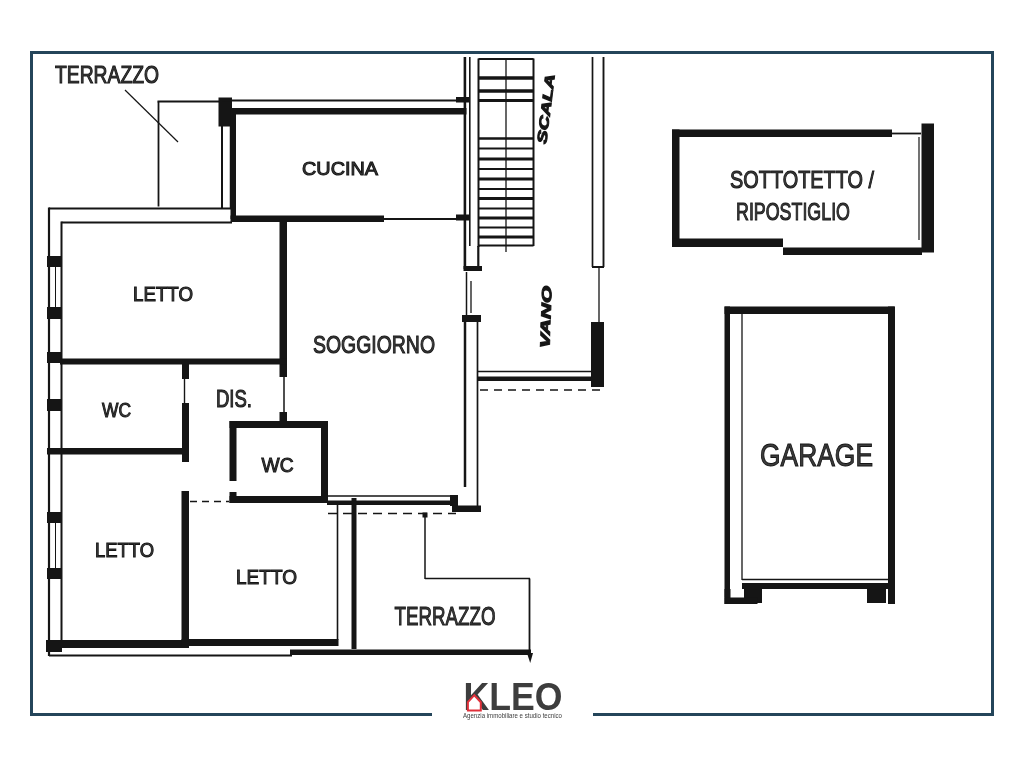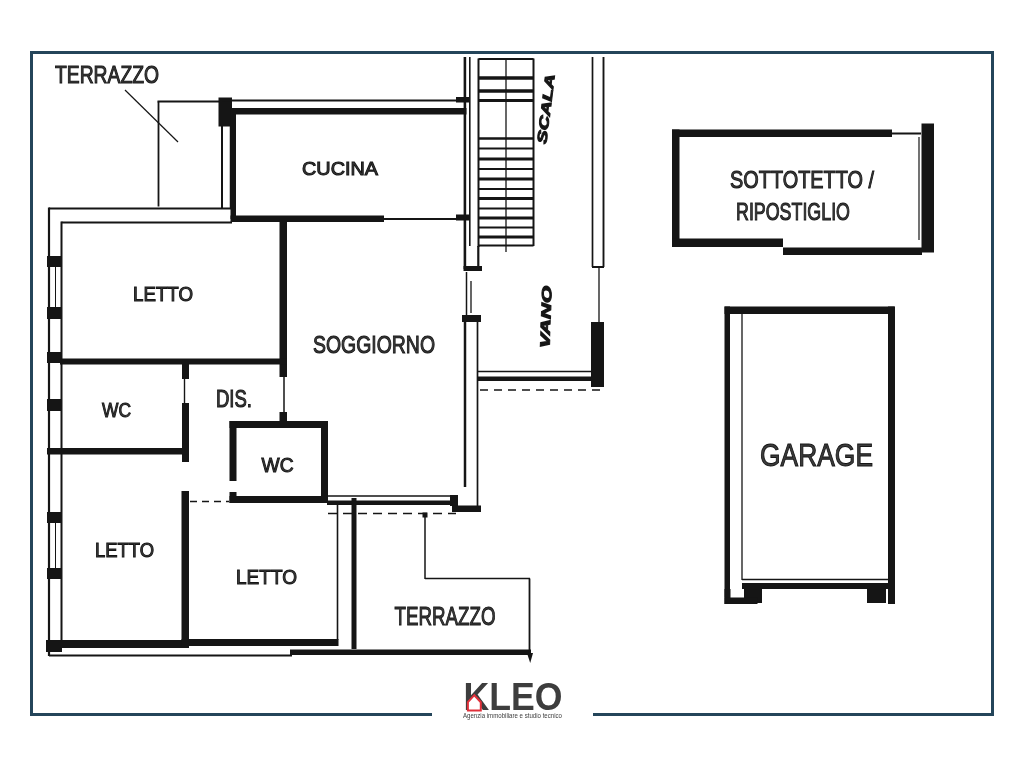--- a/index.html
+++ b/index.html
@@ -1,16 +1,16 @@
 <!DOCTYPE html>
 <html><head>
 <meta charset="utf-8">
 <style>
   html,body{margin:0;padding:0;background:#ffffff;}
-  .wrap{width:1024px;height:768px;position:relative;background:#ffffff;overflow:hidden;border-radius:19px;}
+  .wrap{width:1024px;height:768px;position:relative;background:#ffffff;overflow:hidden;}
   text{font-family:"Liberation Sans",sans-serif;fill:#3d3d3d;}
   .hand{font-family:"Liberation Sans",sans-serif;font-style:italic;font-weight:bold;fill:#161616;}
 </style>
 </head>
 <body>
 <div class="wrap">
 <svg width="1024" height="768" viewBox="0 0 1024 768">
 
 <rect x="0" y="0" width="1024" height="768" fill="#ffffff"></rect>
 

